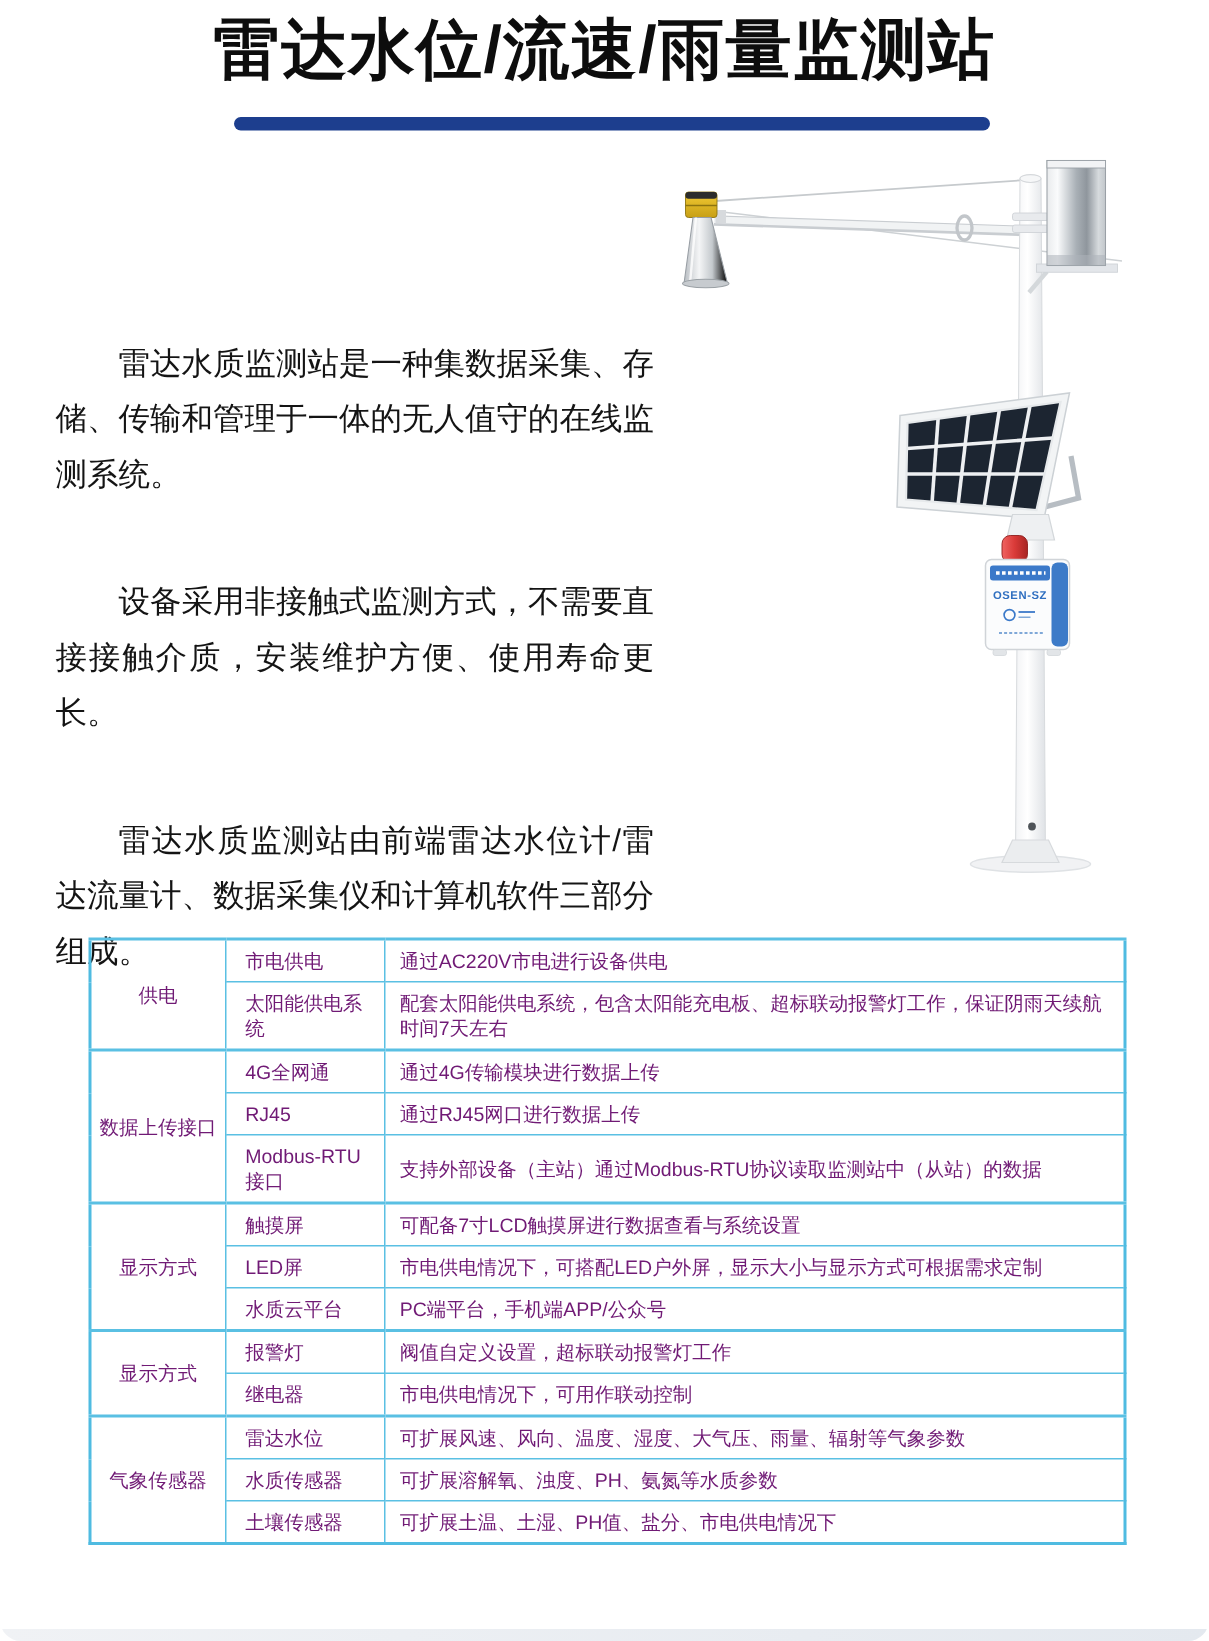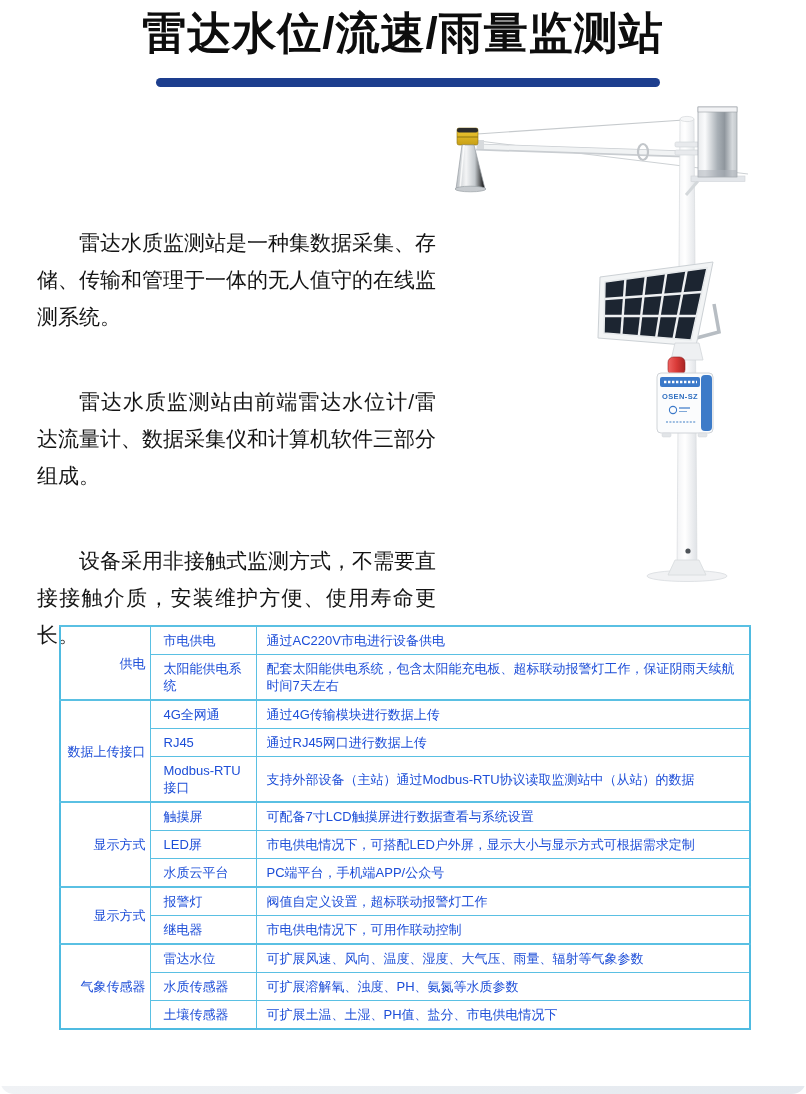--- a/index.html
+++ b/index.html
@@ -31,45 +31,45 @@
   }
   .intro-text p { text-indent: 2em; margin-top: 48px; }
   .station-figure { position: absolute; left: 430px; top: 90px; width: 376px; height: 510px; }
   .spec-table-wrap { position: absolute; left: 59px; top: 625px; width: 692px; }
   table.spec {
     width: 100%; border-collapse: collapse; table-layout: fixed;
     border: 2px solid #4fbbe1;
   }
   table.spec td {
     border: 1px solid #5ac0e3;
-    font-size: 13px; line-height: 17px; color: #1d4ed8;
+    font-size: 13px; line-height: 17px; color: #701a75;
     padding: 5px 10px; vertical-align: middle;
     word-break: break-all;
   }
-  table.spec td.cat { width: 90px; text-align: right; padding: 2px 4px; }
+  table.spec td.cat { width: 90px; text-align: center; padding: 2px 4px; }
   table.spec td.item { width: 106px; padding-left: 13px; }
   table.spec tr.group-start td { border-top-width: 2px; }
   .bottom-strip {
     position: absolute; left: 0; bottom: 0; width: 806px; height: 8px;
     background: linear-gradient(90deg, #f0f2f5 0%, #e4e9ef 100%);
   }
   .osen-label { font-size: 7.5px; font-weight: bold; fill: #2f6fc0; letter-spacing: .4px; }
 </style>
 </head>
 <body>
 
 <div class="page">
 
   <h1 class="page-title">雷达水位/流速/雨量监测站</h1>
   <div class="title-underline"></div>
 
   <div class="intro-text">
     <p>雷达水质监测站是一种集数据采集、存储、传输和管理于一体的无人值守的在线监测系统。</p>
+    <p>设备采用非接触式监测方式，不需要直接接触介质，安装维护方便、使用寿命更长。</p>
     <p>雷达水质监测站由前端雷达水位计/雷达流量计、数据采集仪和计算机软件三部分组成。</p>
-    <p>设备采用非接触式监测方式，不需要直接接触介质，安装维护方便、使用寿命更长。</p>
   </div>
 
   <svg class="station-figure" viewBox="0 0 376 510" xmlns="http://www.w3.org/2000/svg">
     <defs>
       <linearGradient id="poleGrad" x1="0" y1="0" x2="1" y2="0">
         <stop offset="0" stop-color="#f2f3f5"></stop>
           <stop offset="0.4" stop-color="#ffffff"></stop>
           <stop offset="1" stop-color="#dfe2e6"></stop>
       </linearGradient>
       <linearGradient id="steelGrad" x1="0" y1="0" x2="1" y2="0">

